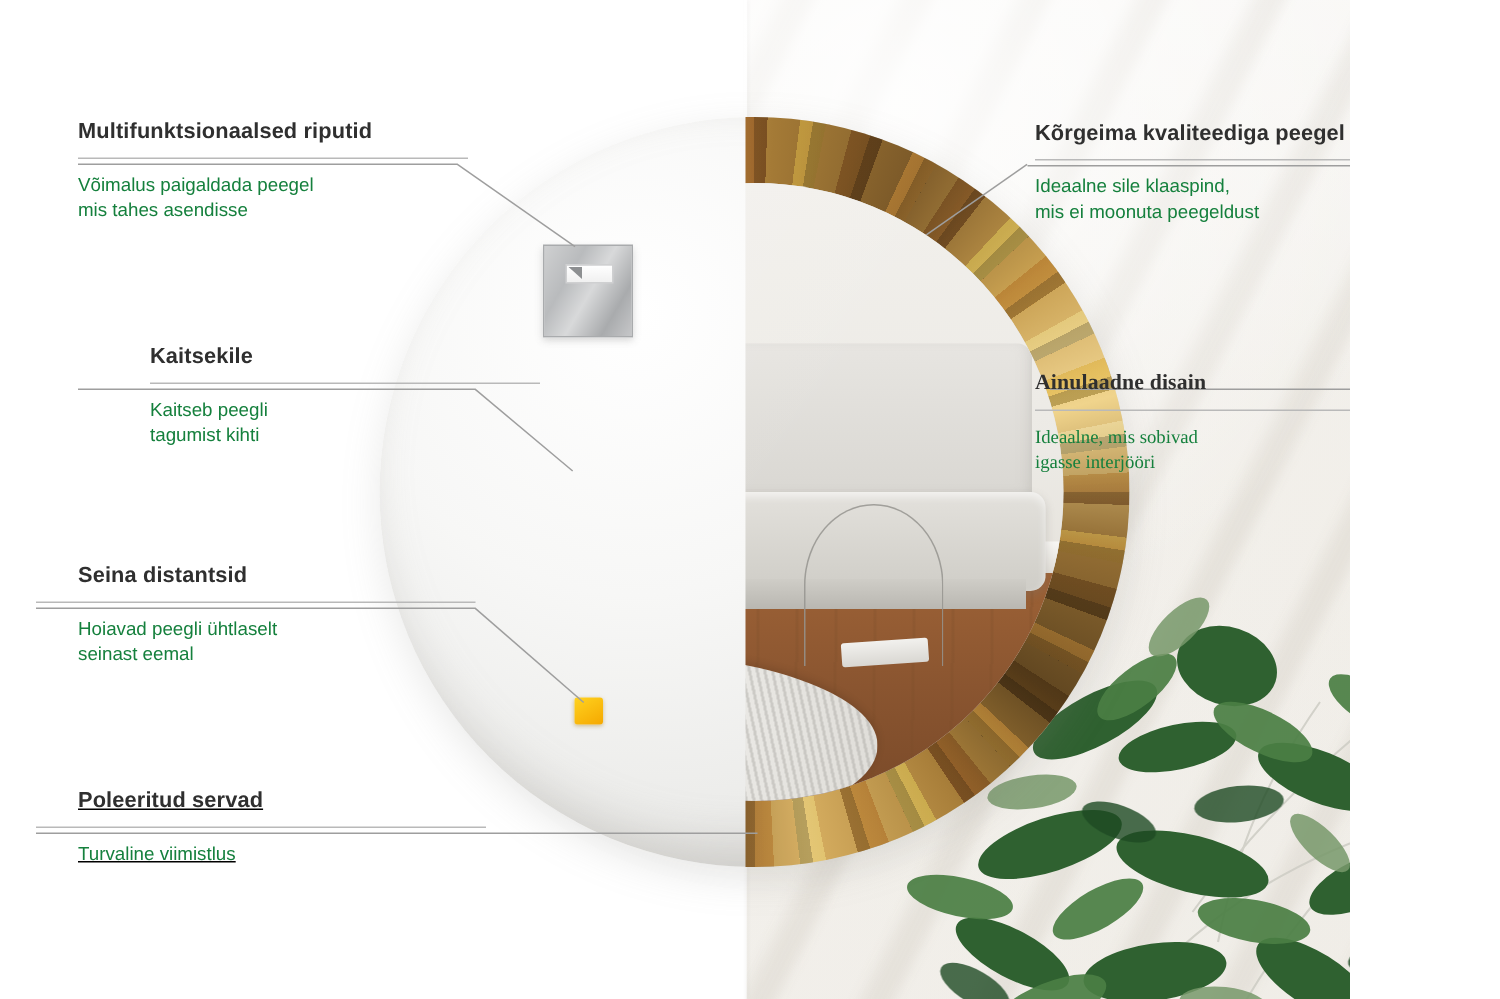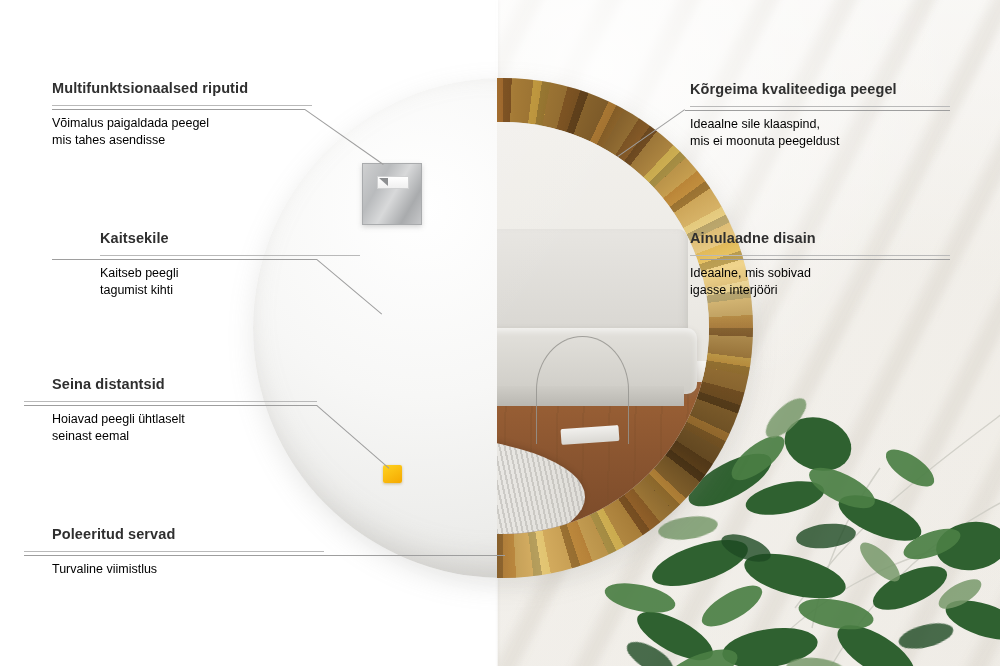--- a/index.html
+++ b/index.html
@@ -1,21 +1,21 @@
 <!DOCTYPE html>
 <html><head>
 <meta charset="utf-8">
 <style>
   html,body{margin:0;padding:0;}
   body{
     width:1000px;height:666px;overflow:hidden;
     font-family:"Liberation Sans","DejaVu Sans",sans-serif;
     background:#ffffff;
   }
-  #stage{position:relative;width:1000px;height:666px;overflow:hidden;background:#fff;}
+  #stage{position:relative;width:900px;height:666px;overflow:hidden;background:#fff;}
 
   
   .panel-left{
     position:absolute;left:0;top:0;width:497px;height:666px;
     background:#ffffff;overflow:hidden;
   }
   
   .panel-right{
     position:absolute;left:497px;top:0;width:503px;height:666px;
     overflow:hidden;
@@ -219,21 +219,21 @@
   
   .callout{position:absolute;}
   .callout .title{
     font-size:14.5px;font-weight:bold;color:#2f2f2f;letter-spacing:.1px;
     white-space:nowrap;
   }
   .callout .rule{
     height:1px;background:#b9b9b9;margin:9px 0 9px 0;
   }
   .callout .desc{
-    font-size:12.5px;color:#000000;line-height:17px;white-space:pre-line;
+    font-size:12.5px;color:#15803d;line-height:17px;white-space:pre-line;
   }
   .callout.left{text-align:left;}
   .callout.right{text-align:left;}
 
   
   .leader{position:absolute;background:#9e9e9e;transform-origin:0 0;height:1px;}
 </style>
 </head>
 <body>
 
@@ -372,33 +372,33 @@
 tagumist kihti</div>
   </div>
 
   <div class="callout left" style="left:52px;top:376px;width:280px;">
     <div class="title">Seina distantsid</div>
     <div class="rule" style="margin-left:-28px;width:293px;"></div>
     <div class="desc">Hoiavad peegli ühtlaselt
 seinast eemal</div>
   </div>
 
-  <div class="callout left" style="left:52px;top:526px;width:300px;">
+  <div class="callout left" style="left:52px;top:526px;width:300px;text-decoration:underline;">
     <div class="title">Poleeritud servad</div>
     <div class="rule" style="margin-left:-28px;width:300px;"></div>
     <div class="desc">Turvaline viimistlus</div>
   </div>
 
   <div class="callout right" style="left:690px;top:81px;width:260px;">
     <div class="title">Kõrgeima kvaliteediga peegel</div>
     <div class="rule"></div>
     <div class="desc">Ideaalne sile klaaspind,
 mis ei moonuta peegeldust</div>
   </div>
 
-  <div class="callout right" style="left:690px;top:230px;width:260px;">
+  <div class="callout right" style="left:690px;top:247px;width:260px;font-family:Liberation Serif, serif;">
     <div class="title">Ainulaadne disain</div>
     <div class="rule"></div>
     <div class="desc">Ideaalne, mis sobivad
 igasse interjööri</div>
   </div>
 
 </div>
 
 </body></html>

